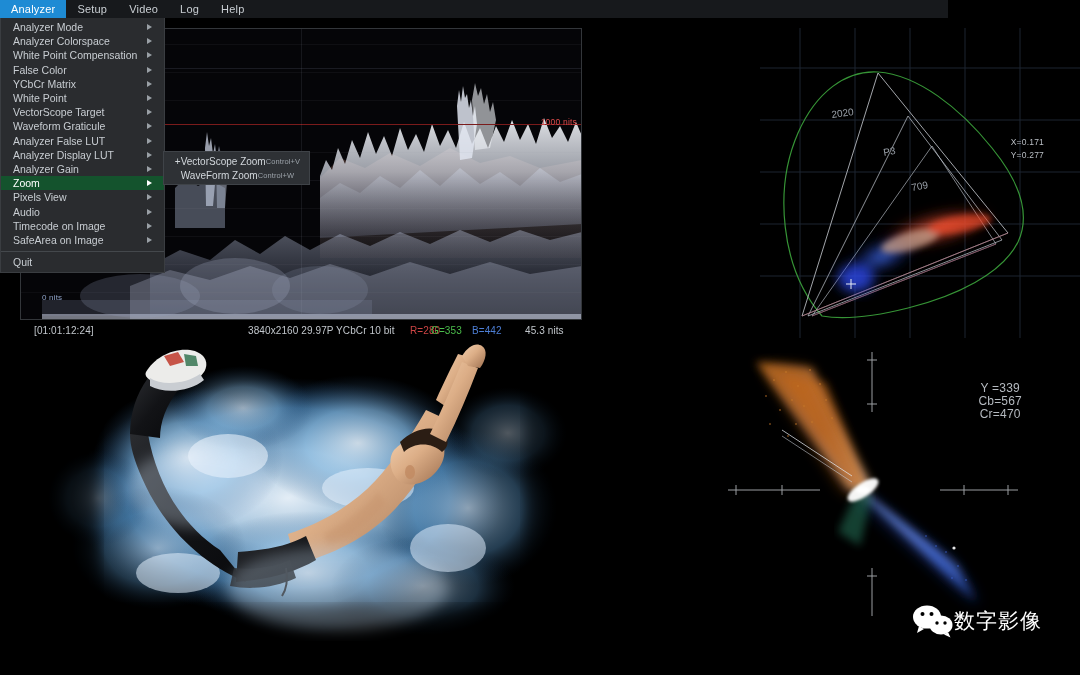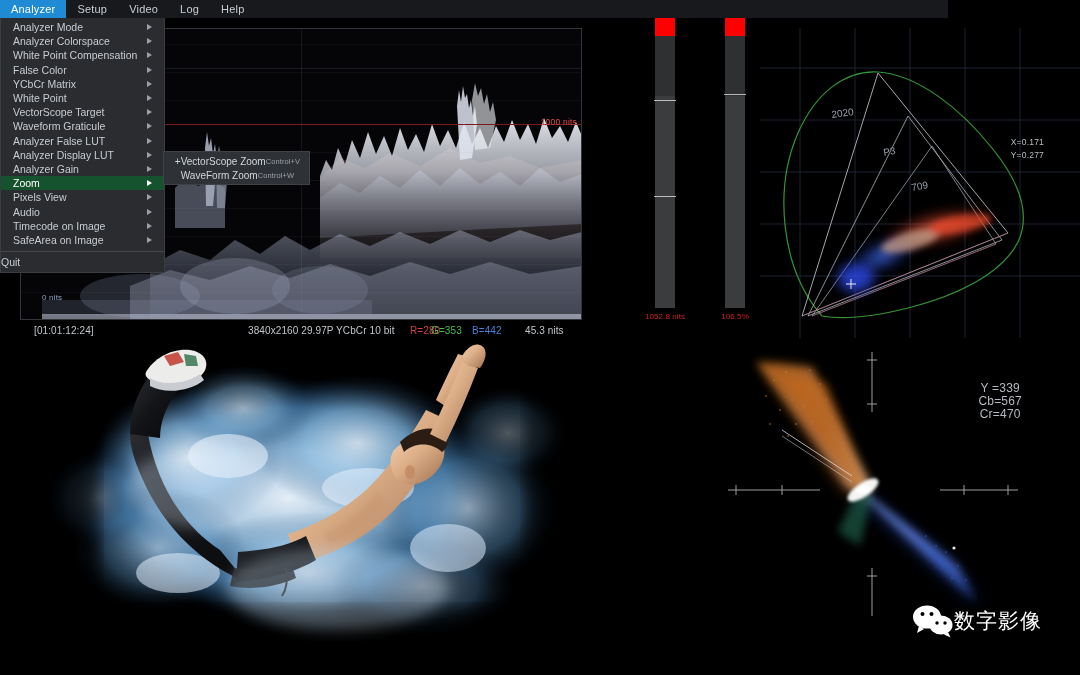--- a/index.html
+++ b/index.html
@@ -16,21 +16,21 @@
   .dropdown{position:absolute;left:0;top:18px;width:163px;background:#2a2c2f;
             border:1px solid #3a3d41;border-top:none;z-index:60;padding:2px 0 0 0;}
   .dd-item{position:relative;height:14.2px;display:flex;align-items:center;
            padding:0 4px 0 12px;font-size:10.5px;color:#c8cdd2;white-space:nowrap;}
   .dd-item.sel{background:#14532d;color:#fff;}
   .dd-arrow{position:absolute;right:12px;top:50%;transform:translateY(-50%);
             width:0;height:0;border-left:5px solid #9aa0a6;border-top:3.5px solid transparent;
             border-bottom:3.5px solid transparent;}
   .dd-item.sel .dd-arrow{border-left-color:#fff;}
   .dd-sep{height:1px;background:#44484c;margin:4px 0 2px 0;}
-  .dd-quit{height:15px;display:flex;align-items:center;
+  .dd-quit{height:15px;display:flex;align-items:center;padding-left:12px;
            font-size:10.5px;color:#c8cdd2;margin-bottom:3px;}
 
   
   .submenu{position:absolute;left:163px;top:151px;width:145px;background:#2e3135;
            border:1px solid #3f4348;z-index:70;padding:2px 0;}
   .sub-item{height:14px;display:flex;align-items:center;justify-content:center;
             padding:0 6px 0 8px;font-size:10px;color:#d2d7dc;white-space:nowrap;}
   .sub-key{font-size:7.5px;color:#9aa1a8;letter-spacing:.1px;}
 
   
@@ -290,37 +290,20 @@
       </g>
 
       <g filter="url(#sb)" opacity=".30">
         <ellipse cx="300" cy="250" rx="110" ry="42" fill="#cfe4f8"></ellipse>
         <ellipse cx="160" cy="150" rx="70" ry="40" fill="#dbeafb"></ellipse>
       </g>
     </svg>
 
   </div>
 
-  <div class="meters">
-    <div class="meter" style="left:55px;top:8px;">
-      <div class="track"></div>
-      <div class="track-dark"></div>
-      <div class="fill" style="height:207px;"></div>
-      <div class="tick" style="top:64px;"></div>
-      <div class="tick" style="top:160px;"></div>
-      <div class="cap">1052.8 nits</div>
-    </div>
-    <div class="meter" style="left:125px;top:8px;">
-      <div class="track"></div>
-      <div class="track-dark"></div>
-      <div class="fill" style="height:218px;"></div>
-      <div class="tick" style="top:58px;"></div>
-      <div class="cap">106.5%</div>
-    </div>
-  </div>
 
   <div class="cie">
     <svg viewBox="0 0 320 310" width="320" height="310">
       <defs>
         <radialGradient id="cieCloud" cx="50%" cy="50%" r="50%">
           <stop offset="0%" stop-color="#ff6a4a" stop-opacity=".85"></stop>
           <stop offset="100%" stop-color="#ff3a1a" stop-opacity="0"></stop>
         </radialGradient>
         <radialGradient id="cieBlue" cx="50%" cy="50%" r="50%">
           <stop offset="0%" stop-color="#4f7dff" stop-opacity=".9"></stop>

